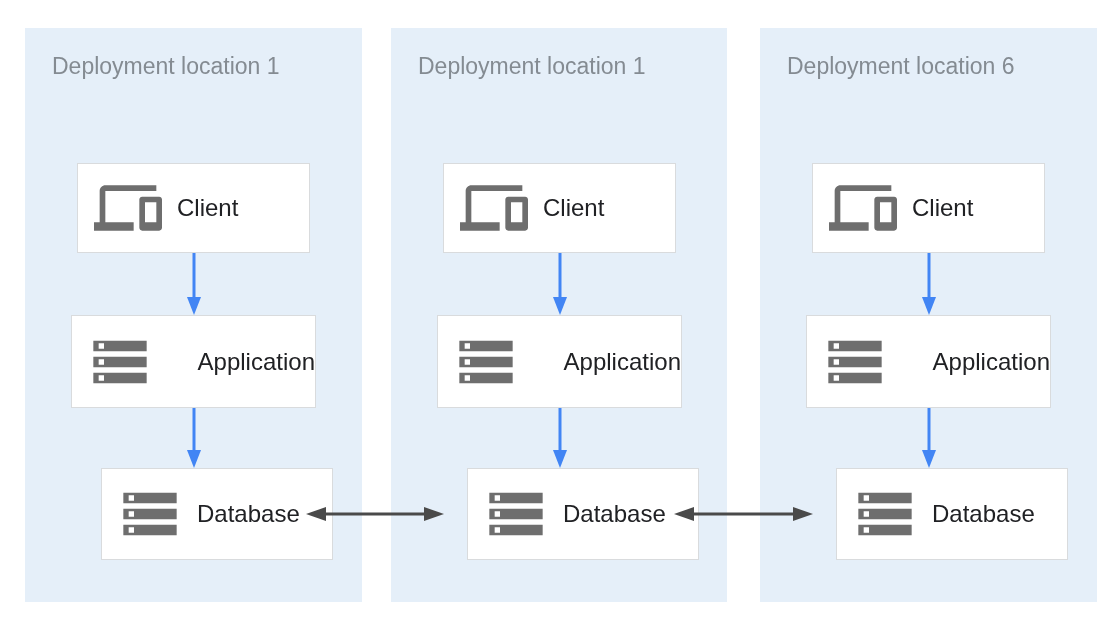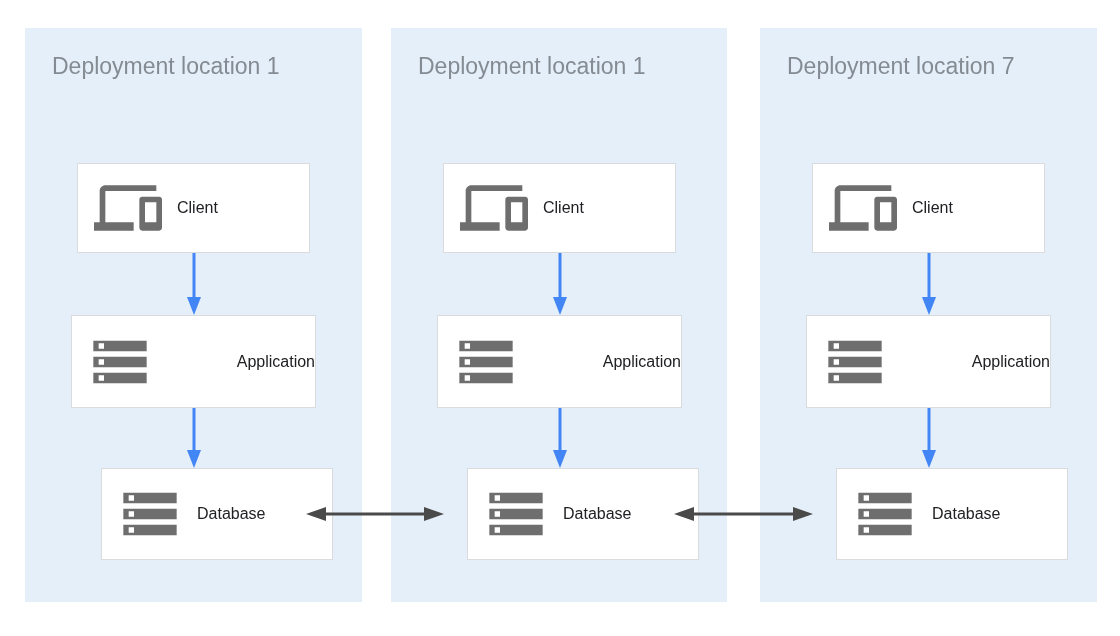--- a/index.html
+++ b/index.html
@@ -53,21 +53,21 @@
     padding-left: 16px;
     gap: 15px;
   }
   .node.client      { left: 52px; top: 135px; width: 233px; height: 90px; }
   .node.application { left: 46px; top: 287px; width: 245px; height: 93px; justify-content: space-between; }
   .node.database    { left: 52px; top: 440px; width: 232px; height: 92px; margin-left: 24px; }
 
   .icon { color: var(--icon-color); flex: 0 0 auto; display: block; }
 
   .node-label {
-    font-size: 16px;
+    font-size: 24px;
     color: var(--label-color);
     white-space: nowrap;
   }
 
   .varrow { position: absolute; left: 160px; width: 18px; color: var(--flow-arrow-color); }
   .varrow.a1 { top: 225px; height: 62px; }
   .varrow.a2 { top: 380px; height: 60px; }
 
   .harrow { position: absolute; top: 505px; height: 18px; color: var(--replication-arrow-color); }
   .harrow.h1 { left: 306px; width: 138px; }
@@ -142,21 +142,21 @@
 
     <div class="node database">
       <svg class="icon" width="64" height="64" viewBox="0 0 24 24">
           <path fill="currentColor" d="M2 20h20v-4H2v4zm2-3h2v2H4v-2zM2 4v4h20V4H2zm4 3H4V5h2v2zm-4 7h20v-4H2v4zm2-3h2v2H4v-2z"></path>
         </svg>
       <span class="node-label">Database</span>
     </div>
   </div>
 
   <div class="panel p3">
-    <div class="panel-title">Deployment location 7</div>
+    <div class="panel-title">Deployment location 6</div>
 
     <div class="node client">
       <svg class="icon" width="68" height="68" viewBox="0 0 24 24">
           <path fill="currentColor" d="M4 6h18V4H4c-1.1 0-2 .9-2 2v11H0v3h14v-3H4V6zm19 2h-6c-.55 0-1 .45-1 1v10c0 .55.45 1 1 1h6c.55 0 1-.45 1-1V9c0-.55-.45-1-1-1zm-1 9h-4v-7h4v7z"></path>
         </svg>
       <span class="node-label">Client</span>
     </div>
 
     <svg class="varrow a1" viewBox="0 0 18 62">
         <line x1="9" y1="0" x2="9" y2="47" stroke="currentColor" stroke-width="3"></line>

